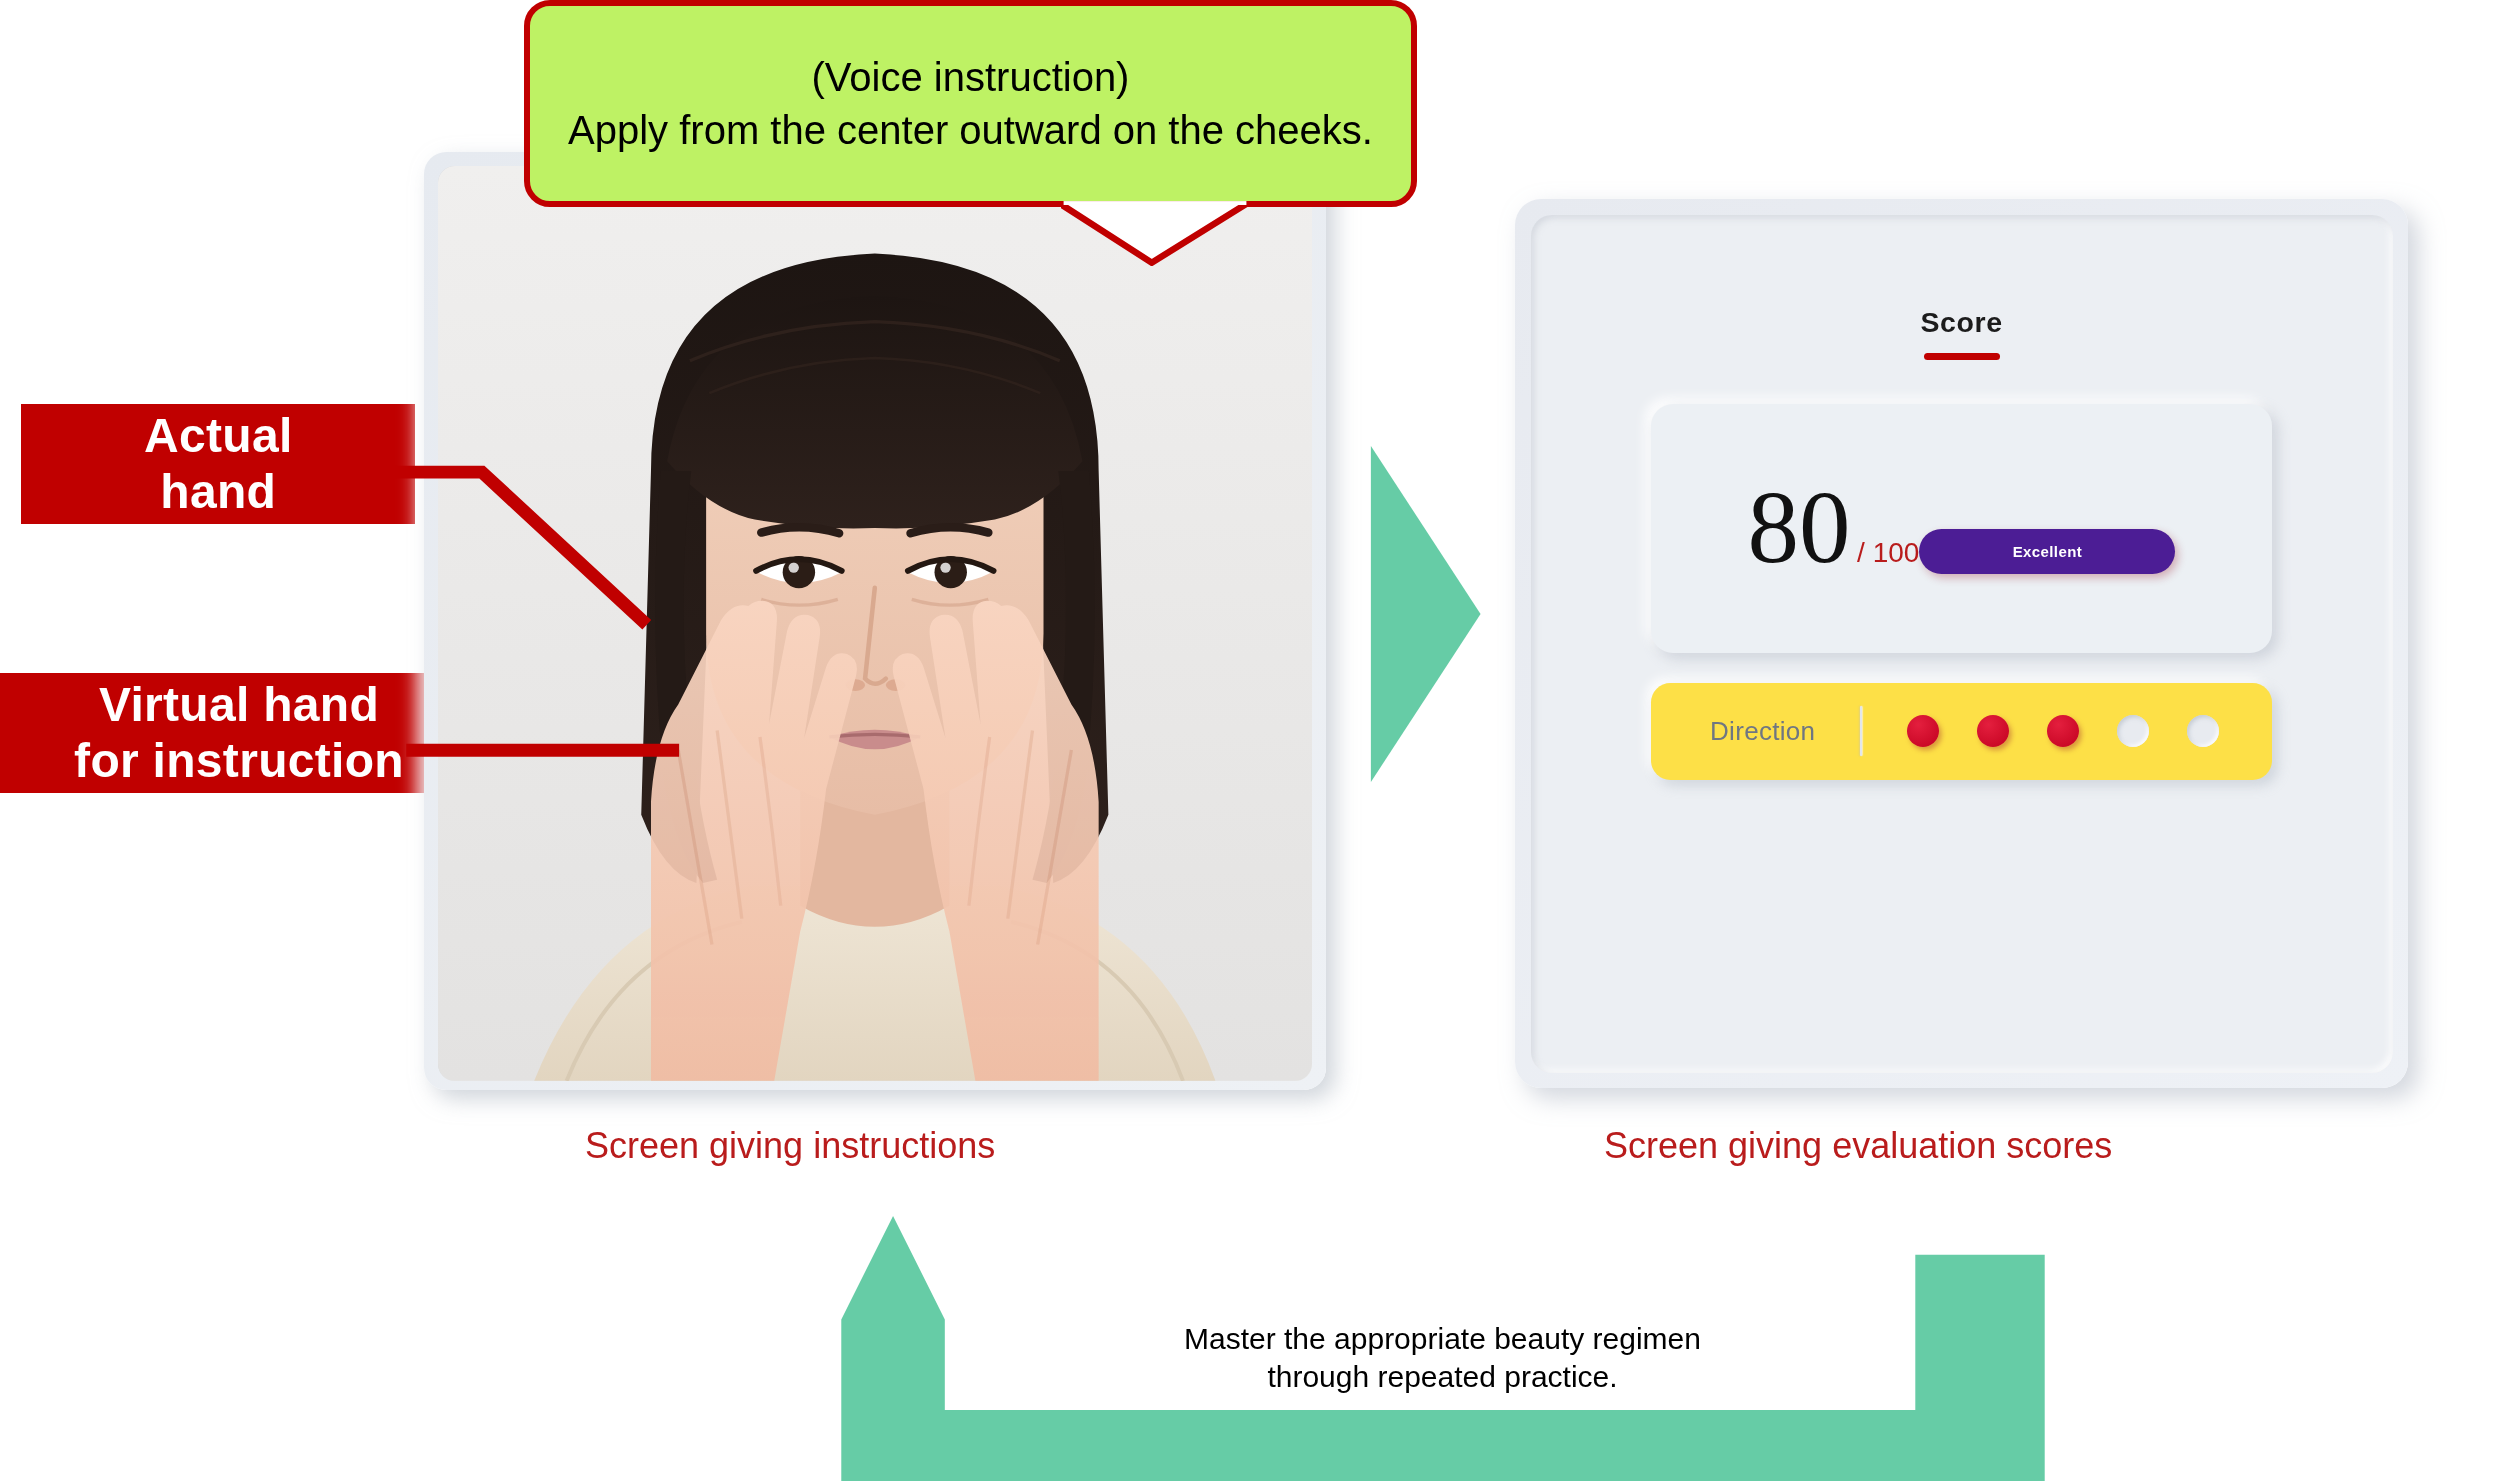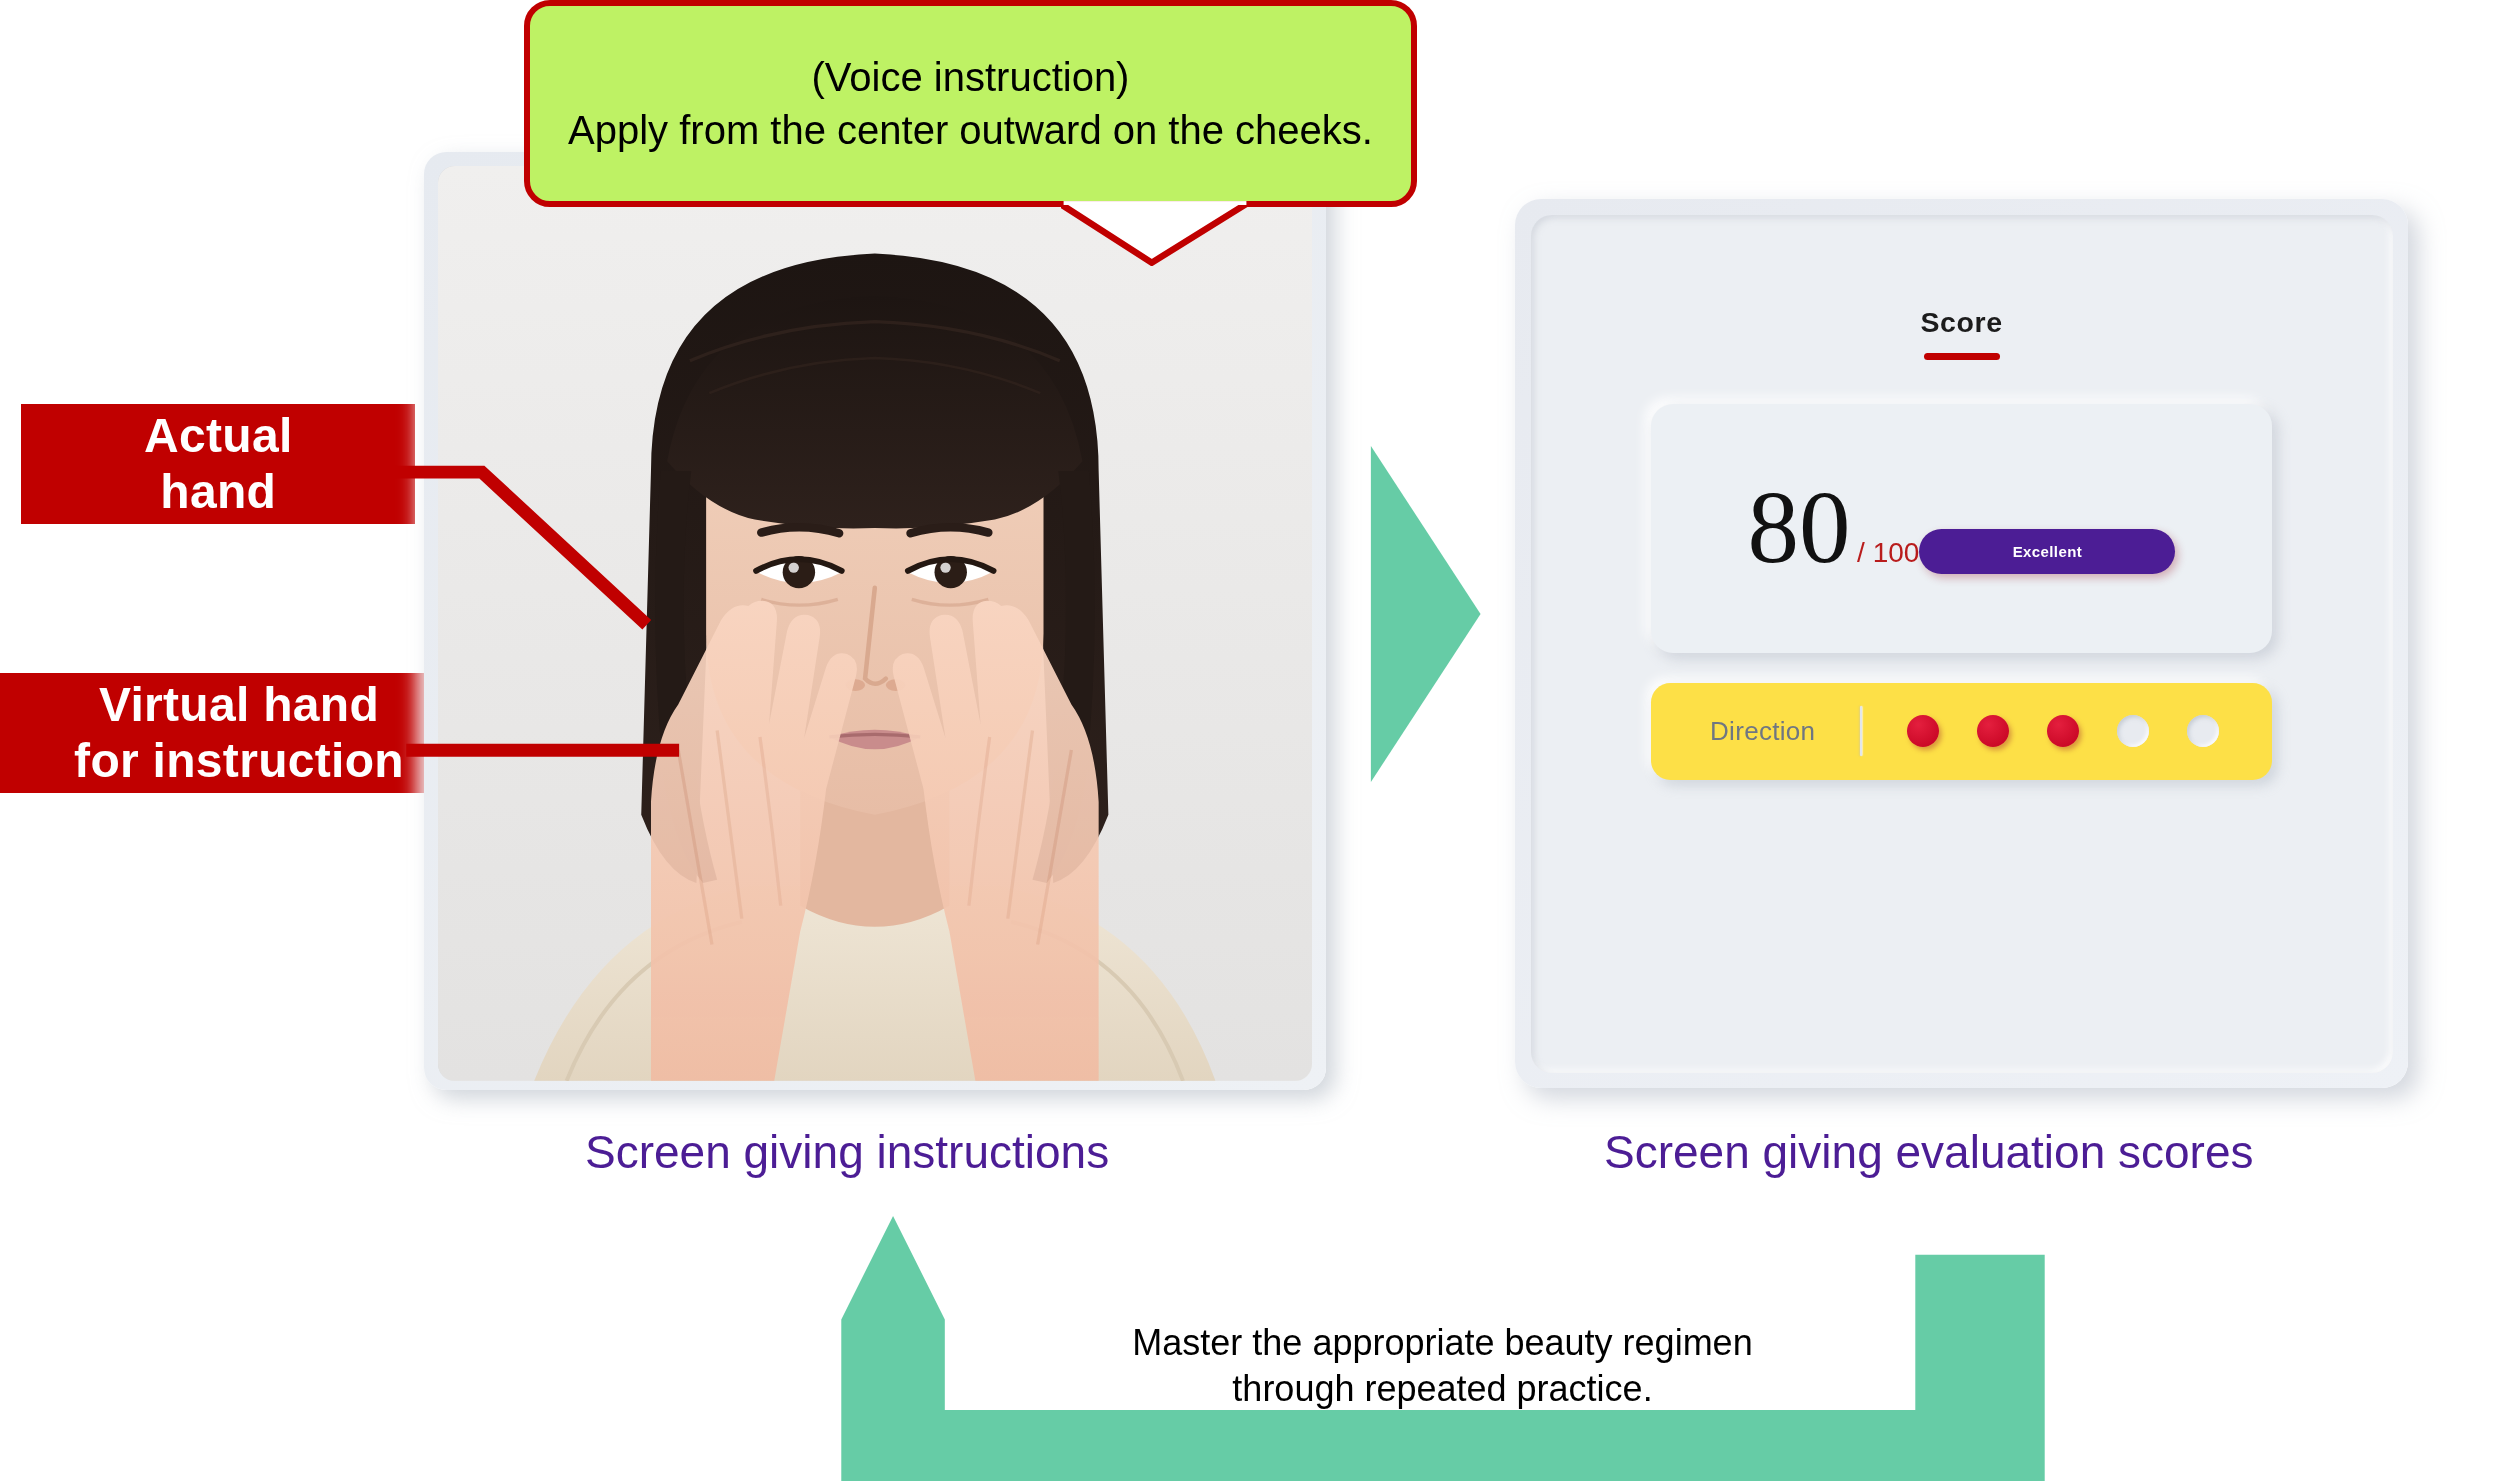--- a/index.html
+++ b/index.html
@@ -105,29 +105,29 @@
   .metric-sep{width:2.6px;height:50px;border-radius:1.9px;background:#e2e6ec;
     box-shadow:0.6px 0 1.3px rgba(255,255,255,.9), -0.6px 0 1.9px rgba(168,176,190,.45);}
   .dots{display:flex;align-items:center;margin-left:45px;}
   .dot{width:32px;height:32px;border-radius:50%;margin-right:38px;}
   .dot.on{background:radial-gradient(circle at 36% 30%, #e41f3e, #c2001f);
     box-shadow:2.6px 3.2px 5.8px rgba(150,20,40,.35);}
   .dot.off{background:#e8ebf0;
     box-shadow: inset 1.9px 1.9px 4.5px rgba(168,176,190,.55), inset -1.9px -1.9px 3.9px rgba(255,255,255,.95);}
 
   
-  .caption{position:absolute;font-size:46px;color:#4c1d95;white-space:nowrap;}
+  .caption{position:absolute;font-size:36px;color:#b91c1c;white-space:nowrap;}
   #caption-left{left:585px;top:1125px;}
   #caption-right{left:1604px;top:1125px;}
 
   
   #loop{position:absolute;left:796px;top:1216px;width:1294px;height:265px;z-index:1;}
   #loop-text{
     position:absolute;left:899px;top:1320px;width:1087px;
-    text-align:center;font-size:36px;color:#000;line-height:1.28;
+    text-align:center;font-size:30px;color:#000;line-height:1.28;
     white-space:pre-line;z-index:4;
   }
 </style>
 </head>
 <body>
 
 <div class="stage">
 
   <svg id="loop" viewBox="0 0 2000 410" preserveAspectRatio="none">
     <path d="M 70 410 L 70 160 L 150 0 L 230 160 L 230 300 L 1730 300 L 1730 60 L 1930 60 L 1930 410 Z" fill="#66CCA6"></path>

